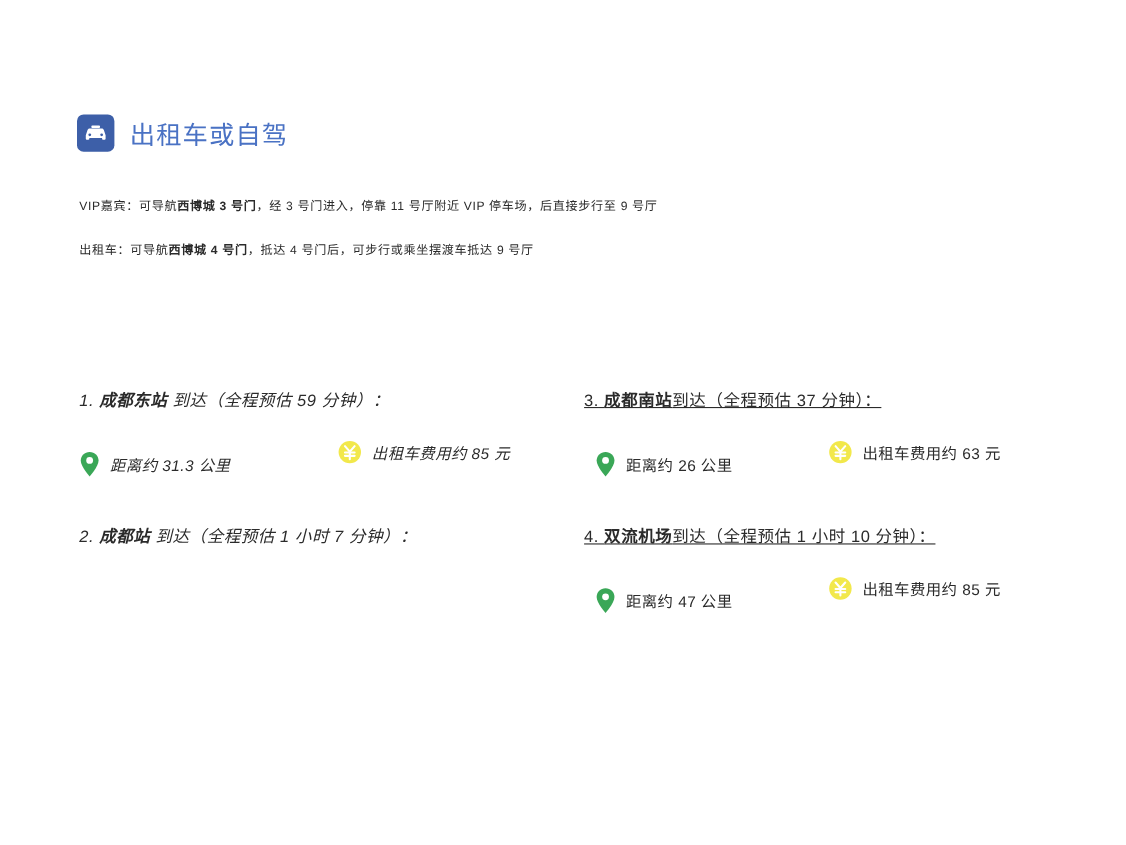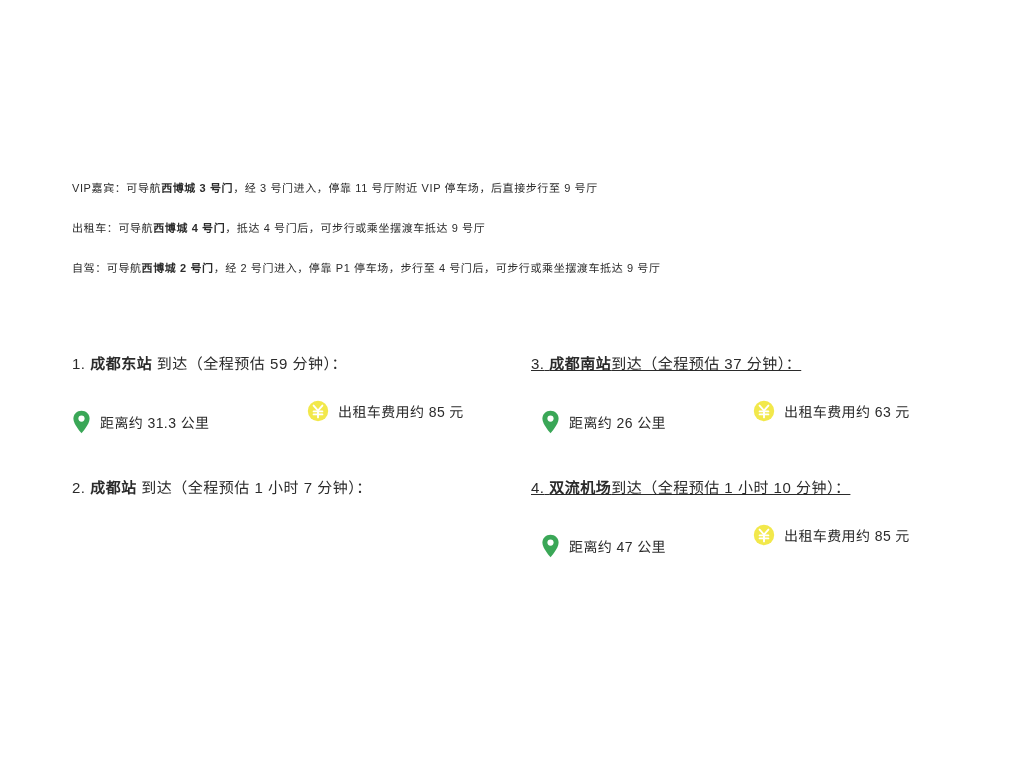--- a/index.html
+++ b/index.html
@@ -69,21 +69,21 @@
   .para b { font-weight: bold; }
 
   
   .routes {
     position: absolute;
     left: 72px;
     top: 352px;
     width: 900px;
   }
 
-  .route-col-left  { position: absolute; left: 0px;  width: 450px; }
+  .route-col-left  { position: absolute; left: 0px;  width: 450px; font-style: italic; }
   .route-col-right { position: absolute; left: 455px; width: 460px; }
 
   .route {
     margin-bottom: 40px;
   }
 
   .route-title {
     font-size: 15px;
     color: #2b2b2b;
     letter-spacing: 0.5px;
@@ -121,30 +121,38 @@
   .route-col-right .route:nth-child(1) { margin-bottom: 42px; }
   .route-col-right .route-title { margin-left: 4px; text-decoration: underline; }
   .route-col-right .route-facts { margin-left: 14px; }
   .route-col-right .fact-distance { width: 212px; }
 </style>
 </head>
 <body>
 
 <div class="page">
 
+  <div class="section-header">
+    <div class="taxi-badge">
+      <svg width="22" height="16" viewBox="0 0 22 16" aria-hidden="true">
+        <path d="M2 10 L3.6 5.2 C3.9 4.3 4.6 3.8 5.5 3.8 L16.5 3.8 C17.4 3.8 18.1 4.3 18.4 5.2 L20 10 L20 13.2 C20 13.7 19.6 14 19.2 14 L17.6 14 C17.2 14 16.8 13.7 16.8 13.2 L16.8 12.4 L5.2 12.4 L5.2 13.2 C5.2 13.7 4.8 14 4.4 14 L2.8 14 C2.4 14 2 13.7 2 13.2 Z" fill="#ffffff"></path>
+        <rect x="7" y="1.2" width="8" height="2.2" rx="1" fill="#ffffff"></rect>
+        <circle cx="5.6" cy="9.6" r="1.25" fill="#3d5fa8"></circle>
+        <circle cx="16.4" cy="9.6" r="1.25" fill="#3d5fa8"></circle>
+      </svg>
+    </div>
+    <div class="section-title">出租车或自驾</div>
+  </div>
 
   <div class="para-block">
     <div class="para">
       <span>VIP嘉宾：可导航</span><b>西博城 3 号门</b><span>，经 3 号门进入，停靠 11 号厅附近 VIP 停车场，后直接步行至 9 号厅</span>
     </div>
     <div class="para">
       <span>出租车：可导航</span><b>西博城 4 号门</b><span>，抵达 4 号门后，可步行或乘坐摆渡车抵达 9 号厅</span>
-    </div>
-    <div class="para">
-      <span>自驾：可导航</span><b>西博城 2 号门</b><span>，经 2 号门进入，停靠 P1 停车场，步行至 4 号门后，可步行或乘坐摆渡车抵达 9 号厅</span>
     </div>
   </div>
 
   <div class="routes">
 
     <div class="route-col-left">
 
       <div class="route">
         <div class="route-title">
           <span>1.</span>

